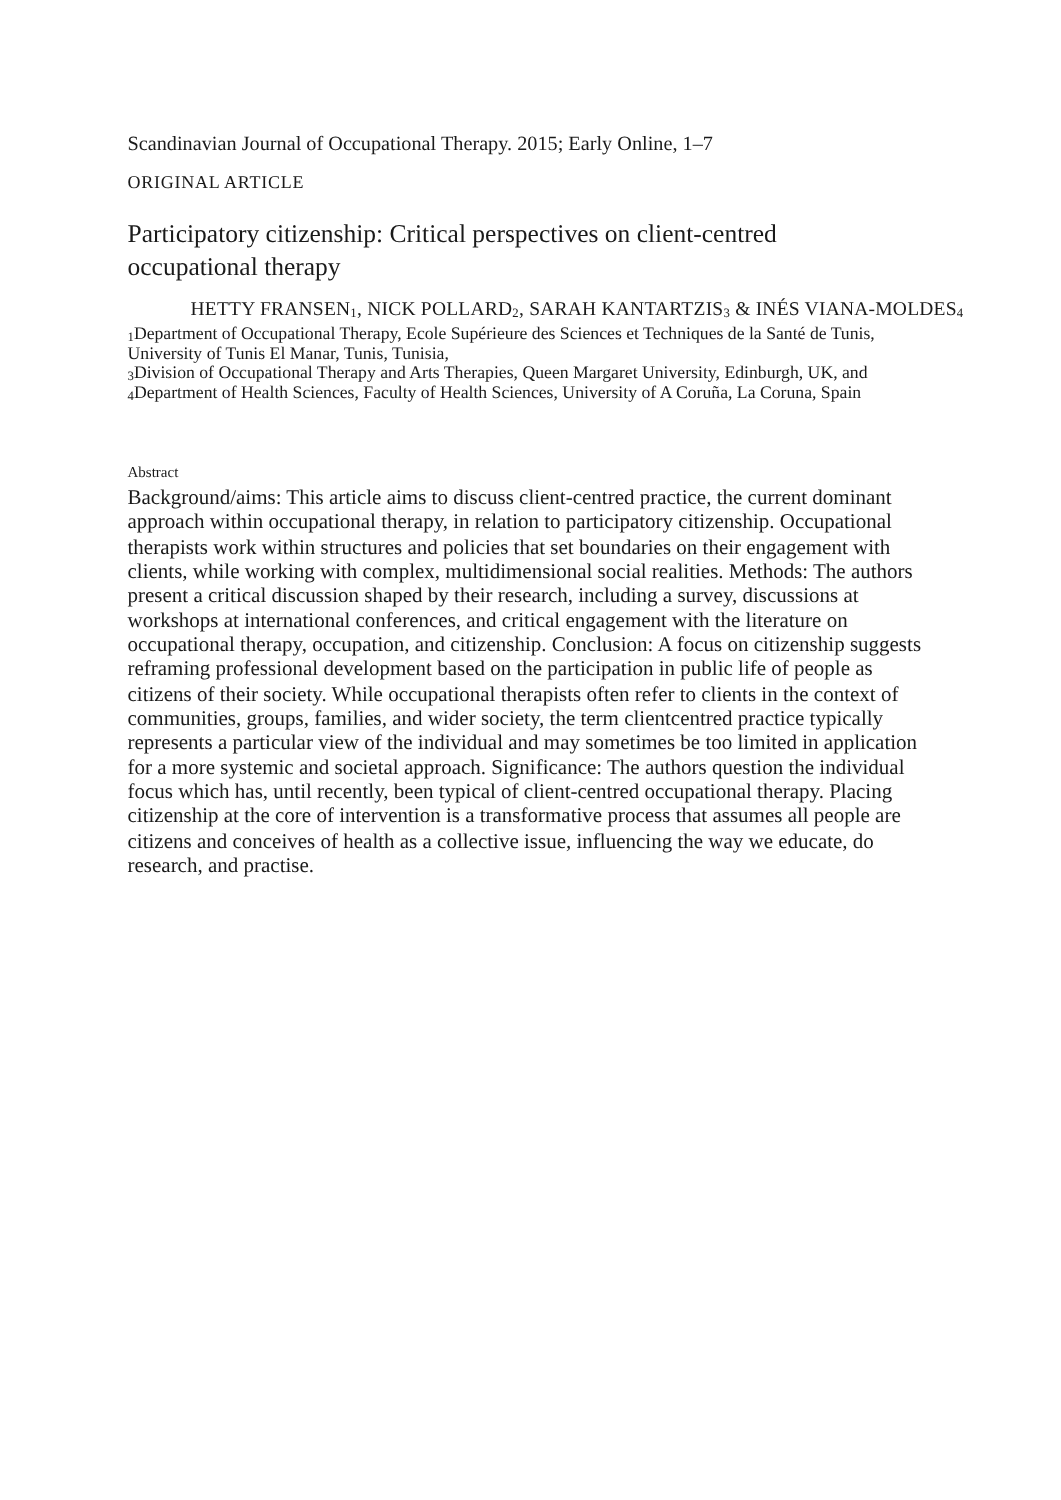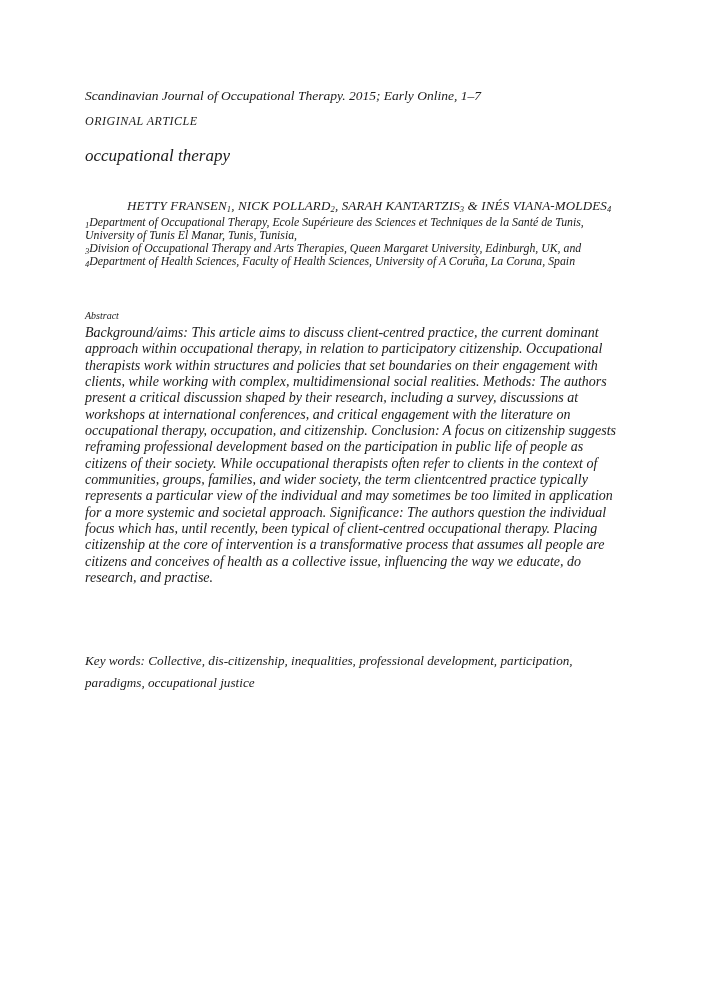--- a/index.html
+++ b/index.html
@@ -9,21 +9,20 @@
   }
   .page {
     position: relative;
     width: 676px;
     height: 1000px;
     background: #ffffff;
     font-family: "Liberation Serif", "DejaVu Serif", serif;
     color: #1a1a1a;
     overflow: hidden;
     text-rendering: optimizeLegibility;
-    font-style: italic;
   }
   .block {
     position: absolute;
     left: 85px;
     width: 543px;
     text-align: left;
   }
   .journal-line {
     top: 88px;
     font-size: 13.5px;
@@ -80,30 +79,30 @@
 </head>
 <body>
 
 <div class="page">
 
   <div class="block journal-line">Scandinavian Journal of Occupational Therapy. 2015; Early Online, 1–7</div>
 
   <div class="block article-type">ORIGINAL ARTICLE</div>
 
   <div class="block title">
+    <div>Participatory citizenship: Critical perspectives on client-centred</div>
     <div>occupational therapy</div>
   </div>
 
   <div class="block authors"><span>HETTY FRANSEN</span><sub class="mark">1</sub><span>, </span><span>NICK POLLARD</span><sub class="mark">2</sub><span>, </span><span>SARAH KANTARTZIS</span><sub class="mark">3</sub><span> &amp; </span><span>INÉS VIANA-MOLDES</span><sub class="mark">4</sub></div>
 
   <div class="block affils">
     <div><sub class="mark">1</sub><span>Department of Occupational Therapy, Ecole Supérieure des Sciences et Techniques de la Santé de Tunis, University of Tunis El Manar, Tunis, Tunisia,</span></div>
     <div><sub class="mark">3</sub><span>Division of Occupational Therapy and Arts Therapies, Queen Margaret University, Edinburgh, UK, and</span></div>
     <div><sub class="mark">4</sub><span>Department of Health Sciences, Faculty of Health Sciences, University of A Coruña, La Coruna, Spain</span></div>
   </div>
 
   <div class="block abstract-heading">Abstract</div>
 
   <div class="block abstract-body">Background/aims: This article aims to discuss client-centred practice, the current dominant approach within occupational therapy, in relation to participatory citizenship. Occupational therapists work within structures and policies that set boundaries on their engagement with clients, while working with complex, multidimensional social realities. Methods: The authors present a critical discussion shaped by their research, including a survey, discussions at workshops at international conferences, and critical engagement with the literature on occupational therapy, occupation, and citizenship. Conclusion: A focus on citizenship suggests reframing professional development based on the participation in public life of people as citizens of their society. While occupational therapists often refer to clients in the context of communities, groups, families, and wider society, the term clientcentred practice typically represents a particular view of the individual and may sometimes be too limited in application for a more systemic and societal approach. Significance: The authors question the individual focus which has, until recently, been typical of client-centred occupational therapy. Placing citizenship at the core of intervention is a transformative process that assumes all people are citizens and conceives of health as a collective issue, influencing the way we educate, do research, and practise.</div>
 
-  <div class="block keywords"><span>Key words:</span><span> </span><span>Collective, dis-citizenship, inequalities, professional development, participation, paradigms, occupational justice</span></div>
 
 </div>
 
 </body></html>

